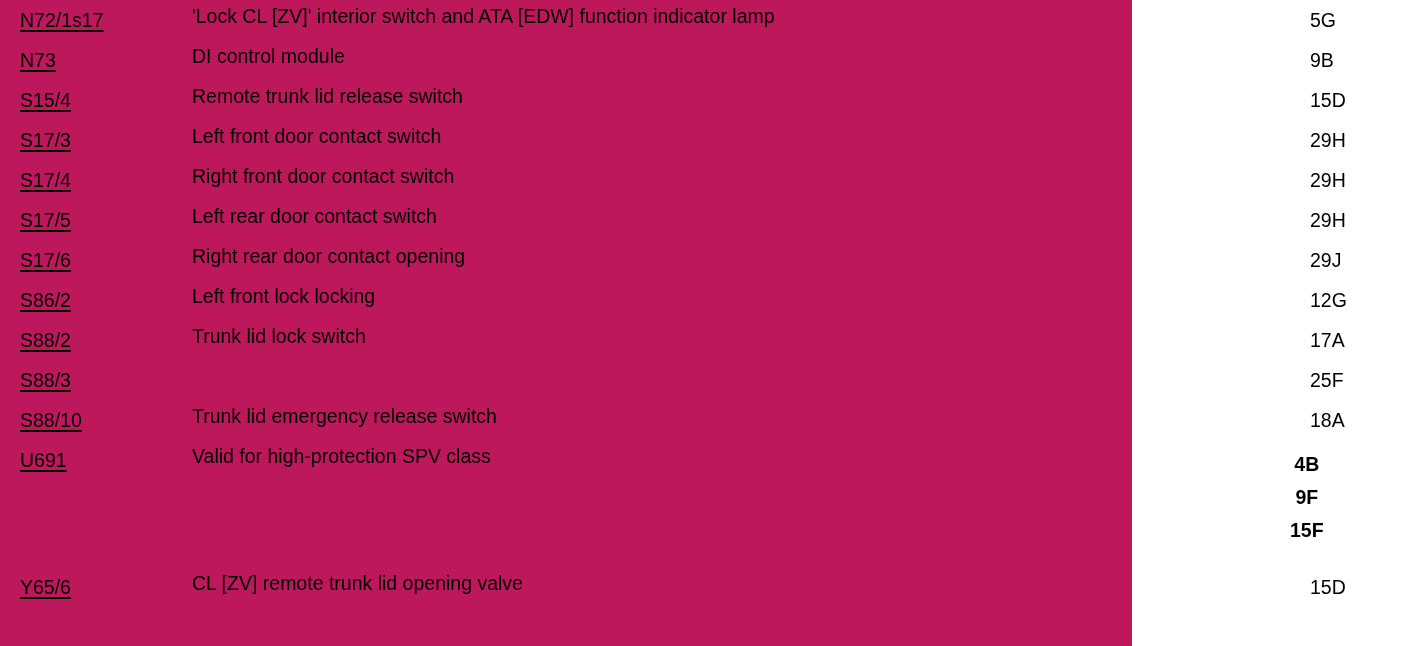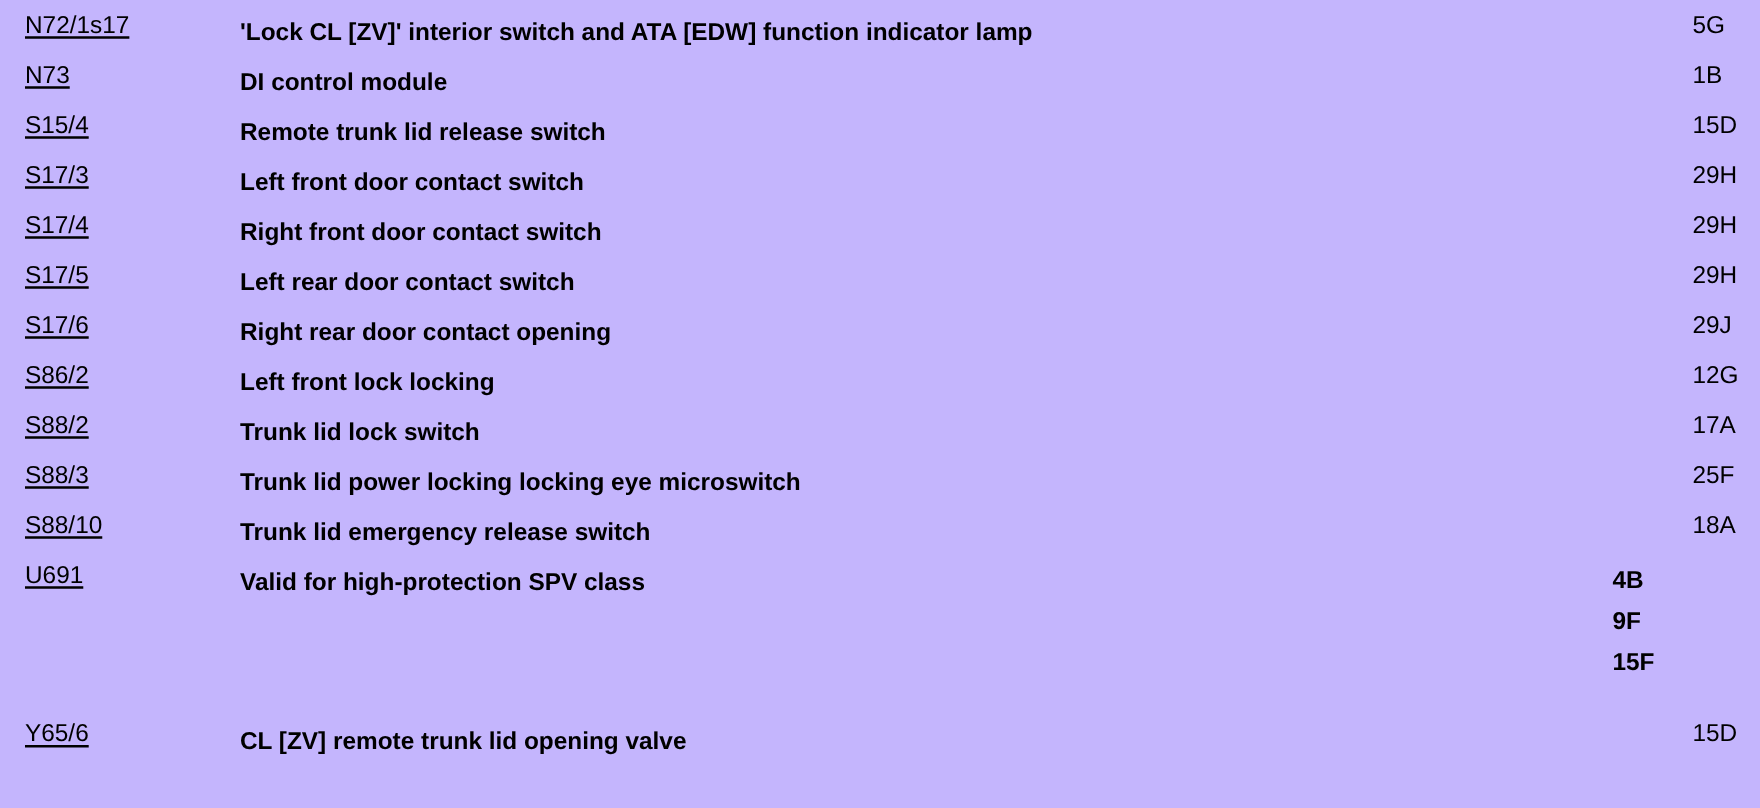--- a/index.html
+++ b/index.html
@@ -12,23 +12,23 @@
     width: 1408px;
     height: 646px;
     overflow: hidden;
     font-family: "Liberation Sans", sans-serif;
     color: #000000;
     -webkit-font-smoothing: none;
   }
 
   #legend-sheet {
     position: relative;
-    width: 1408px;
+    width: 1132px;
     height: 646px;
-    background: #c4b5fd;
+    background: #be185d;
   }
 
   .legend-row {
     position: relative;
     display: block;
     width: 1408px;
     height: 40px;
   }
 
   .cell {
@@ -42,26 +42,25 @@
   .cell-code {
     left: 20px;
     top: 8px;
     text-decoration: underline;
     text-underline-offset: 3px;
     text-decoration-thickness: 1.5px;
   }
 
   .cell-desc {
     left: 192px;
-    top: 14px;
-    font-weight: bold;
+    top: 4px;
   }
 
   .cell-loc {
-    left: 1354px;
+    left: 1310px;
     top: 8px;
   }
 
   .loc-stack {
     position: absolute;
     left: 1290px;
     top: 8px;
     font-size: 19.5px;
     line-height: 33px;
     white-space: nowrap;
@@ -81,21 +80,21 @@
 
 <div id="legend-sheet">
     <div class="legend-row">
       <span class="cell cell-code">N72/1s17</span>
       <span class="cell cell-desc">'Lock CL [ZV]' interior switch and ATA [EDW] function indicator lamp</span>
       <span class="cell cell-loc">5G</span>
     </div>
     <div class="legend-row">
       <span class="cell cell-code">N73</span>
       <span class="cell cell-desc">DI control module</span>
-      <span class="cell cell-loc">1B</span>
+      <span class="cell cell-loc">9B</span>
     </div>
     <div class="legend-row">
       <span class="cell cell-code">S15/4</span>
       <span class="cell cell-desc">Remote trunk lid release switch</span>
       <span class="cell cell-loc">15D</span>
     </div>
     <div class="legend-row">
       <span class="cell cell-code">S17/3</span>
       <span class="cell cell-desc">Left front door contact switch</span>
       <span class="cell cell-loc">29H</span>
@@ -120,29 +119,28 @@
       <span class="cell cell-desc">Left front lock locking</span>
       <span class="cell cell-loc">12G</span>
     </div>
     <div class="legend-row">
       <span class="cell cell-code">S88/2</span>
       <span class="cell cell-desc">Trunk lid lock switch</span>
       <span class="cell cell-loc">17A</span>
     </div>
     <div class="legend-row">
       <span class="cell cell-code">S88/3</span>
-      <span class="cell cell-desc">Trunk lid power locking locking eye microswitch</span>
       <span class="cell cell-loc">25F</span>
     </div>
     <div class="legend-row">
       <span class="cell cell-code">S88/10</span>
       <span class="cell cell-desc">Trunk lid emergency release switch</span>
       <span class="cell cell-loc">18A</span>
     </div>
-    <div class="legend-row" style="height: 106px;">
+    <div class="legend-row" style="height: 106px; text-align: center;">
       <span class="cell cell-code">U691</span>
       <span class="cell cell-desc">Valid for high-protection SPV class</span>
       <span class="loc-stack">
         <span>4B</span>
         <span>9F</span>
         <span>15F</span>
       </span>
     </div>
     <div class="spacer-row" style="height: 21px;"></div>
     <div class="legend-row">

